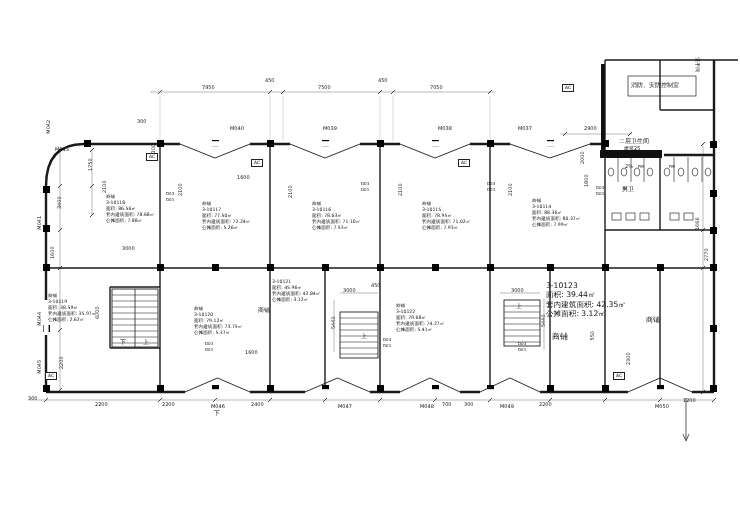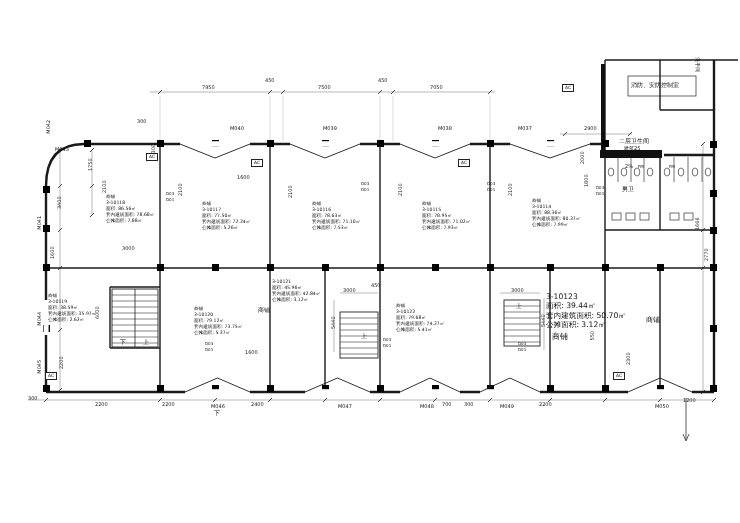--- a/index.html
+++ b/index.html
@@ -363,20 +363,20 @@
         <div>套内建筑面积: 42.84㎡</div>
         <div>公摊面积: 3.12㎡</div>
       </div>
       <div class="shop" style="left: 396px; top: 303px;">
         <div>商铺</div>
         <div>3-10122</div>
         <div>面积: 79.68㎡</div>
         <div>套内建筑面积: 74.27㎡</div>
         <div>公摊面积: 5.41㎡</div>
       </div>
-      <div class="shop big" style="left: 546px; top: 281px; margin-top: 11px;">
+      <div class="shop big" style="left: 546px; top: 281px;">
         <div>3-10123</div>
         <div>面积: 39.44㎡</div>
-        <div>套内建筑面积: 50.70㎡</div>
+        <div>套内建筑面积: 42.35㎡</div>
         <div>公摊面积: 3.12㎡</div>
       </div>
     </div>
 </div>
 
 </body></html>

